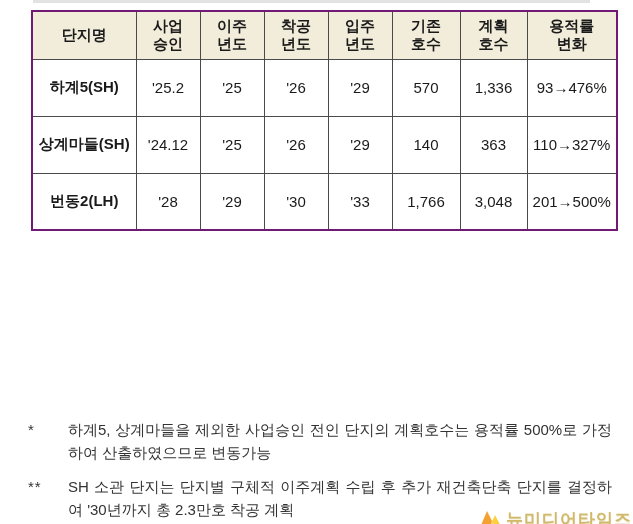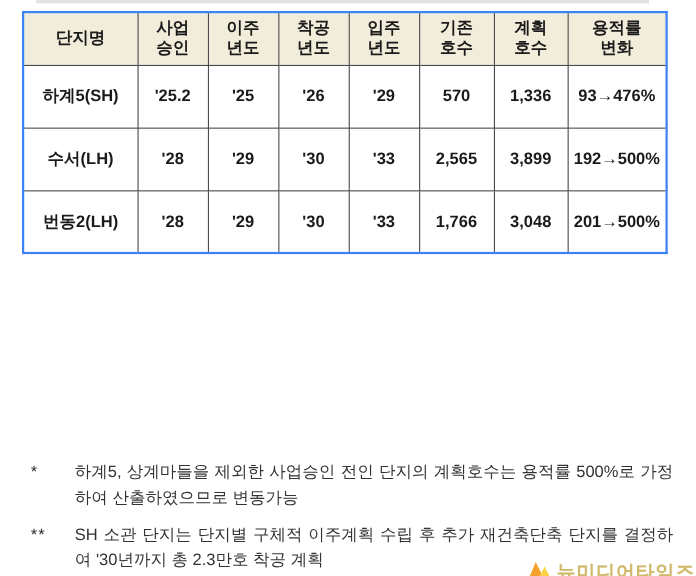--- a/index.html
+++ b/index.html
@@ -16,45 +16,44 @@
 
   .top-artifact {
     position: absolute;
     left: 33px; top: 0;
     width: 557px; height: 3px;
     background: #e2e2e2;
   }
 
   table.main-table {
     position: absolute;
-    left: 20px; top: 10px;
+    left: 31px; top: 10px;
     width: 585px;
     border-collapse: collapse;
     table-layout: fixed;
-    border: 2px solid #3b82f6;
+    border: 2px solid #701a75;
   }
   .main-table th, .main-table td {
     border: 1px solid #4a4a4a;
     text-align: center;
     vertical-align: middle;
     color: #1a1a1a;
   }
   .main-table th {
     background: #f2edda;
     font-size: 15px;
     font-weight: bold;
     height: 48px;
     white-space: pre-line;
     line-height: 1.25;
   }
   .main-table td {
     background: #ffffff;
     font-size: 15px;
     height: 57px;
-    font-weight: bold;
   }
   .main-table td.name-cell {
     font-weight: bold;
   }
 
   .footnotes {
     position: absolute;
     left: 28px; top: 418px;
     width: 584px;
   }
@@ -133,28 +132,28 @@
         <td class="name-cell">하계5(SH)</td>
         <td>'25.2</td>
         <td>'25</td>
         <td>'26</td>
         <td>'29</td>
         <td>570</td>
         <td>1,336</td>
         <td>93→476%</td>
       </tr>
       <tr>
-        <td class="name-cell">수서(LH)</td>
-        <td>'28</td>
+        <td class="name-cell">상계마들(SH)</td>
+        <td>'24.12</td>
+        <td>'25</td>
+        <td>'26</td>
         <td>'29</td>
-        <td>'30</td>
-        <td>'33</td>
-        <td>2,565</td>
-        <td>3,899</td>
-        <td>192→500%</td>
+        <td>140</td>
+        <td>363</td>
+        <td>110→327%</td>
       </tr>
       <tr>
         <td class="name-cell">번동2(LH)</td>
         <td>'28</td>
         <td>'29</td>
         <td>'30</td>
         <td>'33</td>
         <td>1,766</td>
         <td>3,048</td>
         <td>201→500%</td>

